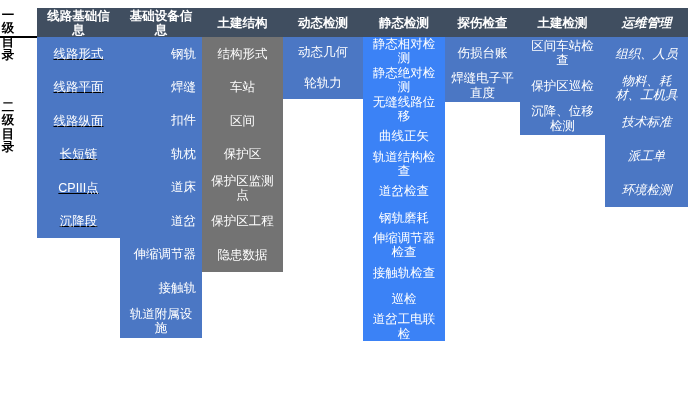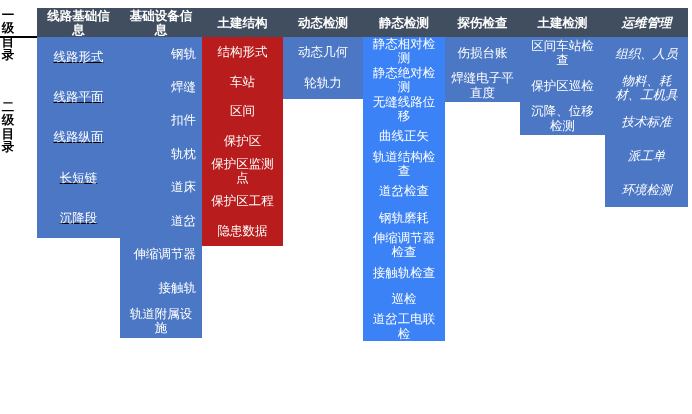--- a/index.html
+++ b/index.html
@@ -94,20 +94,21 @@
     <div class="col-header" style="background: rgb(64, 78, 96);">线路基础信息</div>
     <div class="col-body" style="height: 201px; background: rgb(75, 119, 196); text-decoration: underline;">
   <div class="cell">线路形式</div>
 
   <div class="cell">线路平面</div>
 
   <div class="cell">线路纵面</div>
 
   <div class="cell">长短链</div>
 
+  <div class="cell">CPIII点</div>
 
   <div class="cell">沉降段</div>
 </div>
   </div>
 
   <div class="col" style="width: 82px;">
     <div class="col-header" style="background: rgb(64, 78, 96);">基础设备信息</div>
     <div class="col-body" style="height: 301px; background: rgb(75, 119, 196); align-items: flex-end;">
   <div class="cell">钢轨</div>
 
@@ -124,21 +125,21 @@
   <div class="cell">伸缩调节器</div>
 
   <div class="cell">接触轨</div>
 
   <div class="cell">轨道附属设施</div>
 </div>
   </div>
 
   <div class="col" style="width: 81px;">
     <div class="col-header" style="background: rgb(64, 78, 96);">土建结构</div>
-    <div class="col-body" style="height: 209px; background: #b91c1c;">
+    <div class="col-body" style="height: 235px; background: #737373;">
   <div class="cell">结构形式</div>
 
   <div class="cell">车站</div>
 
   <div class="cell">区间</div>
 
   <div class="cell">保护区</div>
 
   <div class="cell">保护区监测点</div>
 

